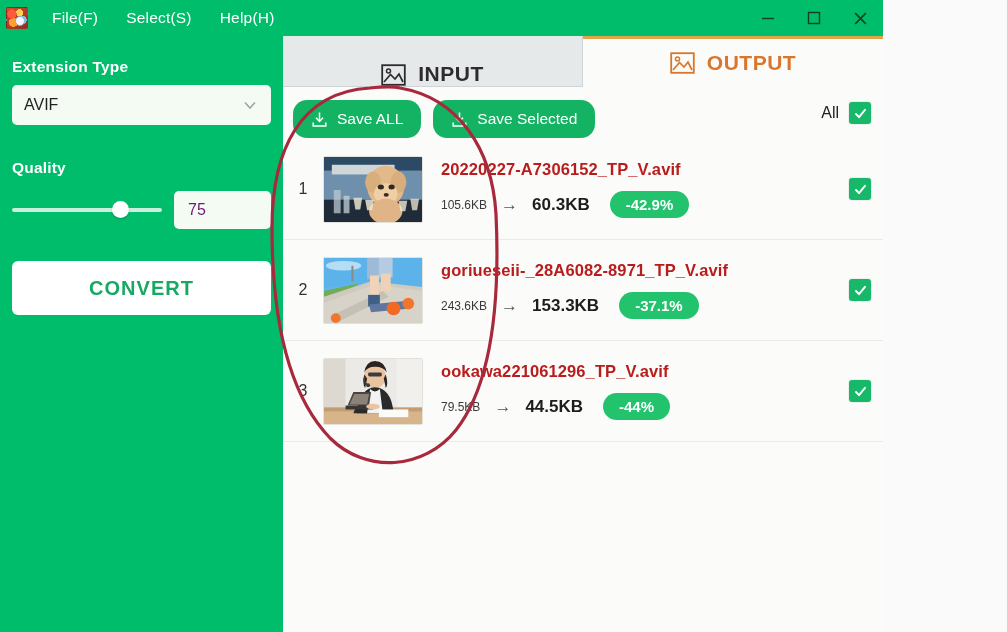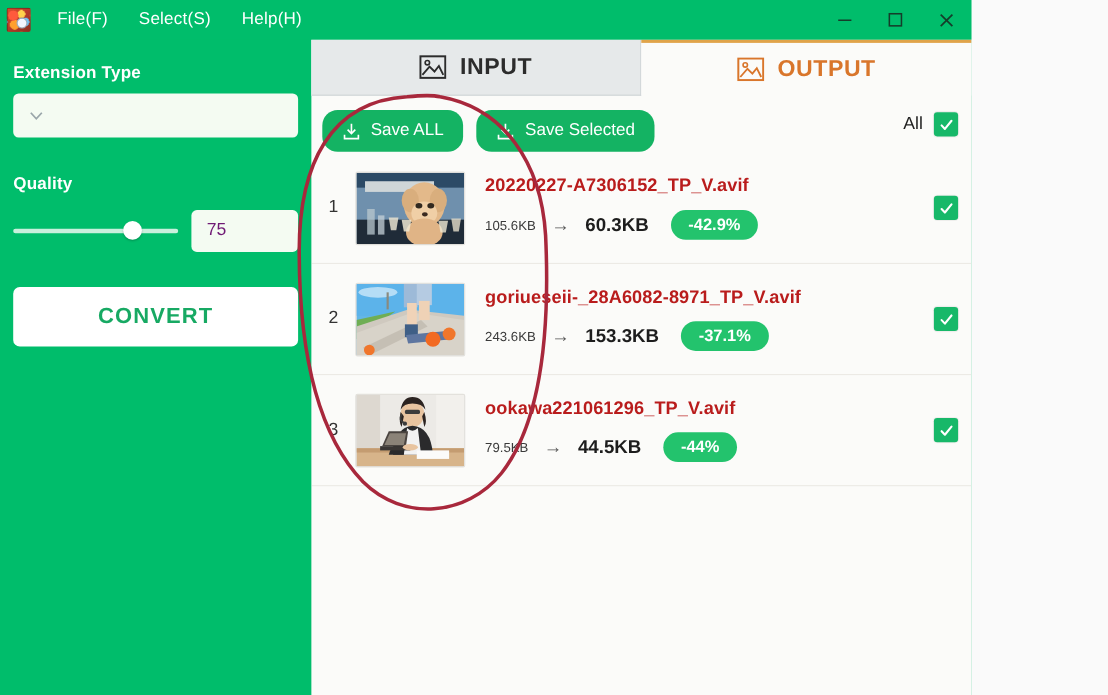--- a/index.html
+++ b/index.html
@@ -103,21 +103,21 @@
   .main { flex: 1 1 auto; display: flex; flex-direction: column; min-width: 0; background: #fafafa; }
 
   .tabs { display: flex; height: 51px; flex: 0 0 51px; background: #fafafa; }
   .tab {
     flex: 1 1 50%; display: flex; align-items: center; justify-content: center;
     gap: 12px; cursor: pointer; font-weight: bold; font-size: 21px;
     letter-spacing: .5px; position: relative;
   }
   .tab.inactive {
     background: #e6e9ea; color: #2c2c2c;
-    border-right: 1px solid #cfd4d6; border-bottom: 1px solid #cfd4d6;
+    border-right: 1px solid #cfd4d6; border-bottom: 1px solid #cfd4d6; align-items: flex-end;
   }
   .tab.active {
     background: #fbfbf9; color: #d9762b;
     border-top: 3px solid #e0a44a;
   }
   .tab-ico { display: block; flex: 0 0 auto; }
 
   
   .toolbar {
     height: 52px; flex: 0 0 52px; display: flex; align-items: center;
@@ -208,20 +208,21 @@
     </div>
   </div>
 
   <div class="body-split">
 
     <div class="sidebar">
 
       <div class="side-label">Extension Type</div>
 
       <div class="select-box">
+        <span class="select-value">AVIF</span>
         <svg class="chev" width="18" height="18" viewBox="0 0 18 18">
           <polyline points="4,6.5 9,12 14,6.5" fill="none" stroke="#9aa6aa" stroke-width="1.6"></polyline>
         </svg>
       </div>
 
       <div class="side-label quality">Quality</div>
 
       <div class="quality-row">
         <div class="slider">
           <div class="slider-track"></div>

